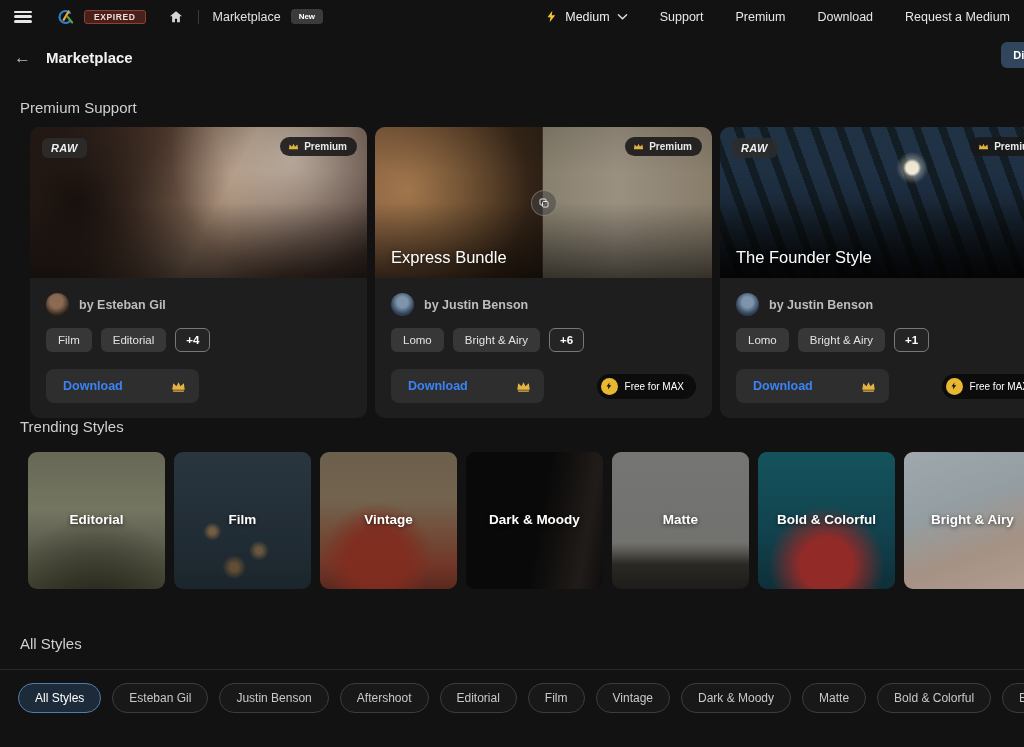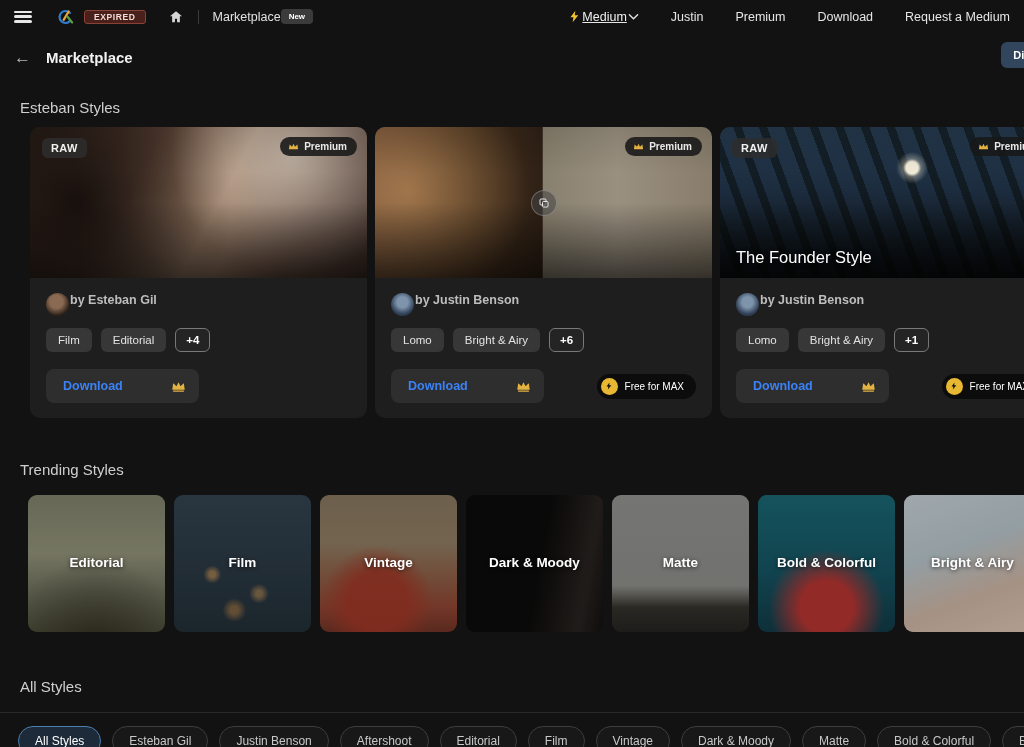--- a/index.html
+++ b/index.html
@@ -21,25 +21,25 @@
   .logo { margin-left:24px; display:flex; align-items:center; }
   .expired-badge {
     margin-left:8px; background:#4a201b; border:1px solid #8a4236;
     color:#f2dcd6; font-size:8.5px; font-weight:700; letter-spacing:.6px;
     padding:1px 9px; border-radius:3px;
   }
   .home { margin-left:22px; display:flex; align-items:center; }
   .nav-divider { width:1px; height:14px; background:#3a3a3a; margin:0 14px; }
   .mp-label { font-size:12.5px; color:#e2e2e2; font-weight:500; }
   .new-badge {
-    background:#3b3b3b; color:#fff; font-size:8px; font-weight:700;
+    margin-left:10px; background:#3b3b3b; color:#fff; font-size:8px; font-weight:700;
     padding:3px 8px; border-radius:4px;
   }
   .topnav-right { margin-left:auto; display:flex; align-items:center; gap:32px; }
-  .speed { display:flex; align-items:center; gap:1px; cursor:pointer;text-decoration:underline; }
+  .speed { display:flex; align-items:center; gap:7px; cursor:pointer; }
   .speed-label { font-size:12.5px; color:#f0f0f0; font-weight:500; }
   .nav-link { font-size:12.5px; color:#e6e6e6; font-weight:500; cursor:pointer; text-decoration:none; }
 
   
   .page-header {
     height:40px; display:flex; align-items:center; padding-left:14px; margin-top:4px;
     position:relative;
   }
   .back-arrow { font-size:17px; color:#b9b9b9; cursor:pointer; line-height:1; }
   .page-title { margin-left:15px; font-size:15px; font-weight:700; color:#f2f2f2; }
@@ -79,41 +79,41 @@
   }
   .img-3 {
     background:
       radial-gradient(circle at 57% 27%, #efe9d6 0 6px, rgba(239,233,214,.35) 9px, transparent 16px),
       repeating-linear-gradient(70deg, transparent 0 16px, rgba(6,9,5,.5) 16px 24px),
       linear-gradient(180deg, #24394d 0%, #1d2d40 40%, #121b24 72%, #0a0d10 100%);
   }
   .badge-raw {
     position:absolute; top:11px; left:12px;
     background:rgba(44,44,44,.88); color:#f0f0f0; font-size:11px; font-weight:700;
-    padding:4px 9px; border-radius:6px; letter-spacing:.3px;
+    padding:4px 9px; border-radius:6px; letter-spacing:.3px;font-style:italic;
   }
   .badge-premium {
     position:absolute; top:10px; right:10px;
     background:rgba(24,24,24,.88); color:#e8e8e8; font-size:10px; font-weight:600;
     padding:4px 10px 4px 8px; border-radius:999px;
     display:flex; align-items:center; gap:5px;
   }
   .bundle-icon {
     position:absolute; left:50%; top:50%; transform:translate(-50%,-50%);
     width:26px; height:26px; border-radius:50%;
     background:rgba(70,70,70,.55); border:1px solid rgba(200,200,200,.35);
     display:flex; align-items:center; justify-content:center;
   }
   .card-title {
     position:absolute; left:16px; bottom:11px; right:12px;
     font-size:16.5px; font-weight:500; color:#fff;
     text-shadow:0 1px 5px rgba(0,0,0,.55);
   }
   .card-body { padding:15px 16px 15px; }
-  .author-row { display:flex; align-items:flex-start; gap:1px; }
+  .author-row { display:flex; align-items:center; gap:10px; }
   .avatar { width:23px; height:23px; border-radius:50%; flex:0 0 23px; }
   .av-1 { background:radial-gradient(circle at 45% 38%, #8a6a52 0 34%, #2c2118 72%, #171310 100%); }
   .av-2 { background:radial-gradient(circle at 50% 40%, #7d94ab 0 30%, #33435a 65%, #171c24 100%); }
   .author-name { font-size:12.5px; font-weight:700; color:#bdbdbd; }
   .tags-row { display:flex; align-items:center; gap:9px; margin-top:12px; }
   .tag {
     background:#373737; color:#e2e2e2; font-size:11.5px; font-weight:500;
     padding:6px 12px; border-radius:6px;
   }
   .tag-more {
@@ -131,21 +131,21 @@
     display:flex; align-items:center; gap:7px;
     background:#0c0c0c; border-radius:999px; padding:4px 12px 4px 4px;
   }
   .bolt-circle {
     width:17px; height:17px; border-radius:50%; background:#e9b832;
     display:flex; align-items:center; justify-content:center;
   }
   .free-max-label { font-size:10px; font-weight:400; color:#fff; }
 
   
-  .trending-heading { margin-top:43px; }
+  .trending-heading { }
   .tiles-row { display:flex; gap:9px; margin:17px 0 0 28px; width:1100px; }
   .tile {
     width:137px; height:137px; flex:0 0 137px; border-radius:9px; overflow:hidden;
     display:flex; align-items:center; justify-content:center; text-align:center;
     padding:0 18px; cursor:pointer; position:relative;
   }
   .tile::before { content:""; position:absolute; inset:0; background:rgba(0,0,0,.18); }
   .tile-label {
     position:relative; color:#fff; font-size:13.5px; font-weight:700; line-height:1.55;
     text-shadow:0 1px 4px rgba(0,0,0,.65);
@@ -219,34 +219,34 @@
             <path d="M13.5 1.5 L4.5 13.5 H10 L8.6 22.5 L19 9.8 H12.6 Z" fill="#f2c230"></path>
           </svg>
       </span>
       <span class="speed-label">Medium</span>
       <span>
         <svg width="11" height="8" viewBox="0 0 24 16">
             <path d="M3 3 L12 12 L21 3" fill="none" stroke="#e0e0e0" stroke-width="3" stroke-linecap="round"></path>
           </svg>
       </span>
     </div>
-    <a class="nav-link">Justin</a>
+    <a class="nav-link">Support</a>
     <a class="nav-link">Premium</a>
     <a class="nav-link">Download</a>
     <a class="nav-link">Request a Medium</a>
   </div>
 </div>
 
 <div class="page-header">
   <span class="back-arrow">←</span>
   <span class="page-title">Marketplace</span>
   <button class="header-cta">Didn't find t</button>
 </div>
 
-<div class="section-heading premium-heading">Esteban Styles</div>
+<div class="section-heading premium-heading">Premium Support</div>
 
 <div class="cards-row">
 
   <div class="card">
     <div class="card-image img-1">
       <span class="badge-raw">RAW</span>
       <span class="badge-premium">
         <span>
           <svg width="11" height="9" viewBox="0 0 24 18">
               <path d="M2 15 L3.5 4.5 L8.8 9.5 L12 3 L15.2 9.5 L20.5 4.5 L22 15 Z" fill="#e3b341"></path>
@@ -288,20 +288,21 @@
             </svg>
         </span>
         <span>Premium</span>
       </span>
       <div class="bundle-icon">
         <svg width="12" height="12" viewBox="0 0 24 24">
             <rect x="4" y="4" width="12" height="12" rx="2" fill="none" stroke="#e8e8e8" stroke-width="2"></rect>
             <rect x="9" y="9" width="11" height="11" rx="2" fill="rgba(60,60,60,.6)" stroke="#e8e8e8" stroke-width="2"></rect>
           </svg>
       </div>
+      <div class="card-title">Express Bundle</div>
     </div>
     <div class="card-body">
       <div class="author-row">
         <div class="avatar av-2"></div>
         <span class="author-name">by Justin Benson</span>
       </div>
       <div class="tags-row">
         <span class="tag">Lomo</span>
         <span class="tag">Bright &amp; Airy</span>
         <span class="tag-more">+6</span>

